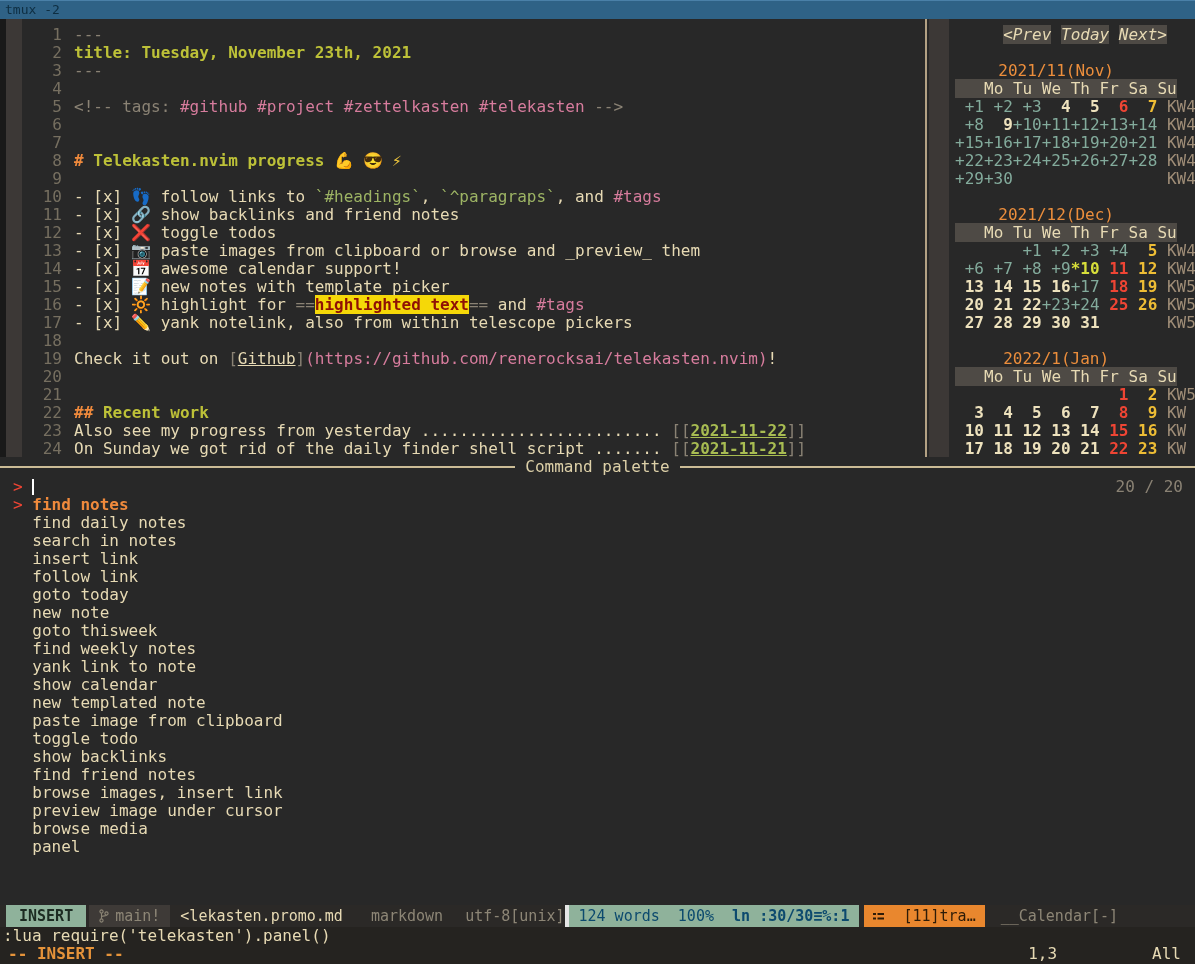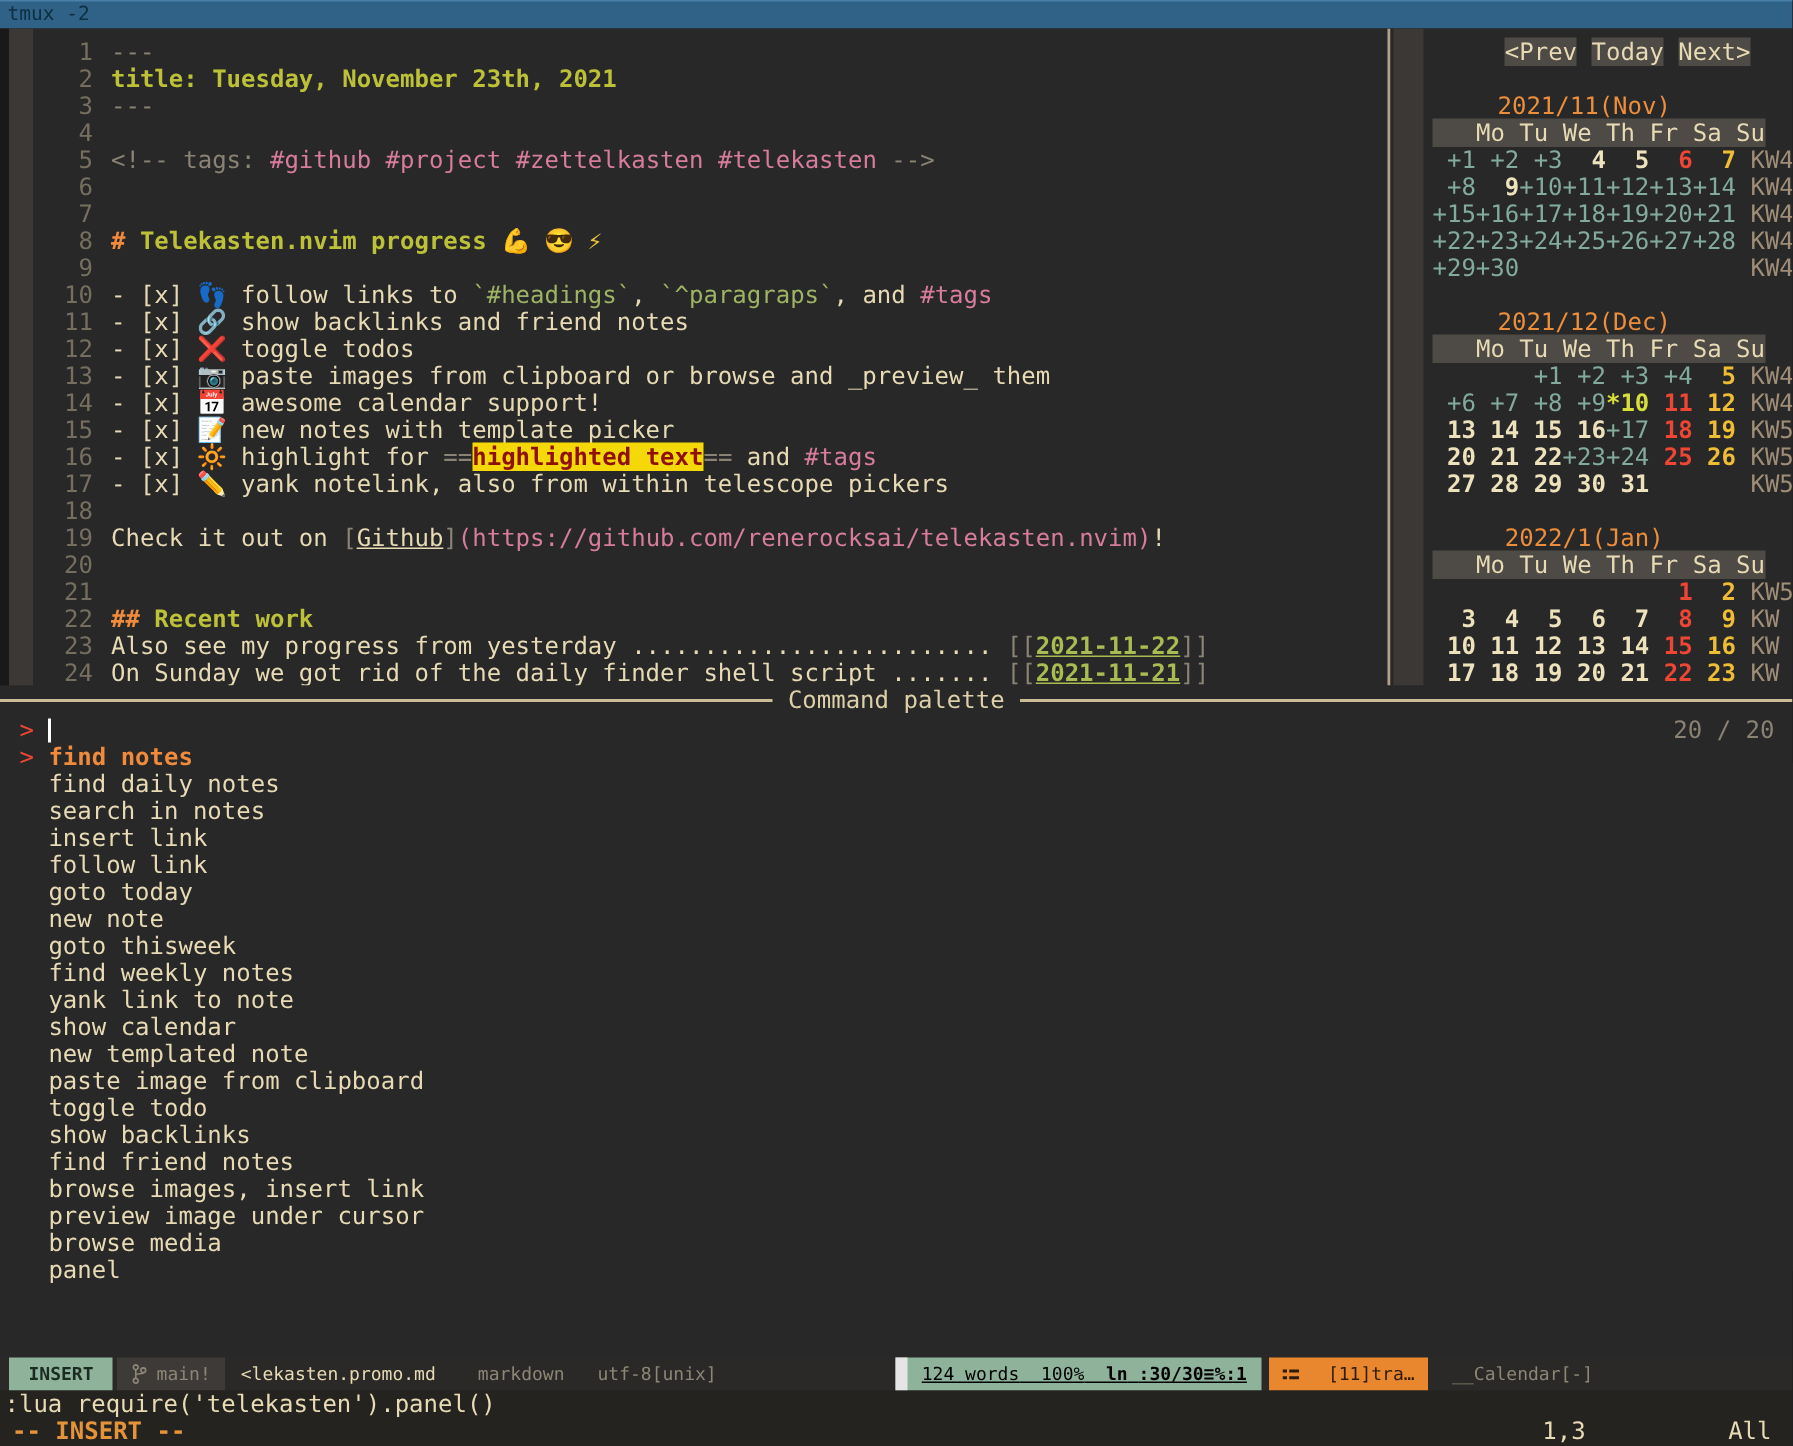--- a/index.html
+++ b/index.html
@@ -17,21 +17,21 @@
   .lgutter { width:16px; background:#3c3836; }
   .editor { flex:1; padding-top:7px; font-size:16px; line-height:18px; overflow:hidden; }
   .eline { display:flex; height:18px; white-space:pre; }
   .lnum { width:40px; flex:0 0 auto; text-align:right; padding-right:0; color:#766f60; }
   .ltext { margin-left:12px; white-space:pre; }
   .vsep { width:2px; background:#b3a184; }
   .vgap { width:2px; background:#282828; }
   .cal-gutter { width:20px; background:#3c3836; }
   .calendar { width:246px; padding:7px 0 0 6px; font-size:16px; line-height:18px; overflow:hidden; }
   .cline { height:18px; white-space:pre; }
-  .cal-nav { height:18px; white-space:pre; text-align:right; padding-right:28px; color:#e7dab4; }
+  .cal-nav { height:18px; white-space:pre; text-align:right; padding-right:28px; color:#e7dab4;font-style:italic; }
   .cal-nav span { background:#4e4a45; }
   .cal-title { width:21ch; text-align:center; color:#ec8e3c; height:18px; }
   .wd-bg { background:#4e4a45; color:#e7dab4;padding-left:29px; }
 
   
   .c-d { color:#8a8274; }
   .c-f { color:#e7dab4; }
   .c-y { color:#bdc138; font-weight:bold; }
   .c-o { color:#f08a3c; font-weight:bold; }
   .c-p { color:#d77c9d; }
@@ -61,27 +61,27 @@
   .prow { height:18px; display:flex; white-space:pre; }
   .pcaret { color:#ef4534; padding-left:13px; }
   .cursor { display:inline-block; width:2px; height:16px; margin-top:1px; background:#ffffff; }
   .pcounter { margin-left:auto; color:#8a8274; padding-right:12px; }
   .psel-caret { color:#ef4534; padding-left:13px; }
   .psel-text { color:#f08a3c; font-weight:bold; }
   .pitem { height:18px; white-space:pre; color:#e7dab4; padding-left:13px; }
 
   
   .sb { height:22px; flex:0 0 auto; background:#2b2927; display:flex; align-items:stretch;
-        font-size:12px; line-height:22px; color:#8d8676; padding-left:6px; white-space:pre; }
+        font-size:15px; line-height:22px; color:#8d8676; padding-left:6px; white-space:pre; }
   .sb-mode { background:#8fb29b; color:#1c2b22; font-weight:bold; padding:0 13px; }
   .sb-branch { background:#3e3a37; padding:0 10px; margin-left:3px; display:flex; align-items:center; gap:6px; }
   .sb-file { color:#e7dab4; margin-left:10px; }
   .sb-ft { margin-left:28px; }
   .sb-enc { margin-left:22px; }
-  .sb-words { margin-left:auto; background:#8fb29b; color:#000000; padding:0 10px; border-left:8px solid #e5e5e5;text-decoration:underline; }
+  .sb-words { margin-left:auto; background:#8fb29b; color:#0c4a6e; padding:0 10px; border-left:4px solid #e5e5e5; }
   .sb-words b { font-weight:bold; }
   .sb-buf { background:#e9872e; color:#2e1c08; padding:0 9px; margin-left:5px; display:flex; align-items:center; gap:19px; }
   .sb-cal { margin-left:16px; }
   .sb-end { width:133px; flex:0 0 auto; }
 
   
   .cmdline { height:18px; flex:0 0 auto; background:#252320; color:#e7dab4; font-size:16px;
              line-height:18px; padding-left:3px; white-space:pre; }
   .modeline { height:19px; flex:0 0 auto; background:#252320; display:flex; font-size:16px;
               line-height:18px; color:#e7dab4; padding-left:8px; white-space:pre; }

